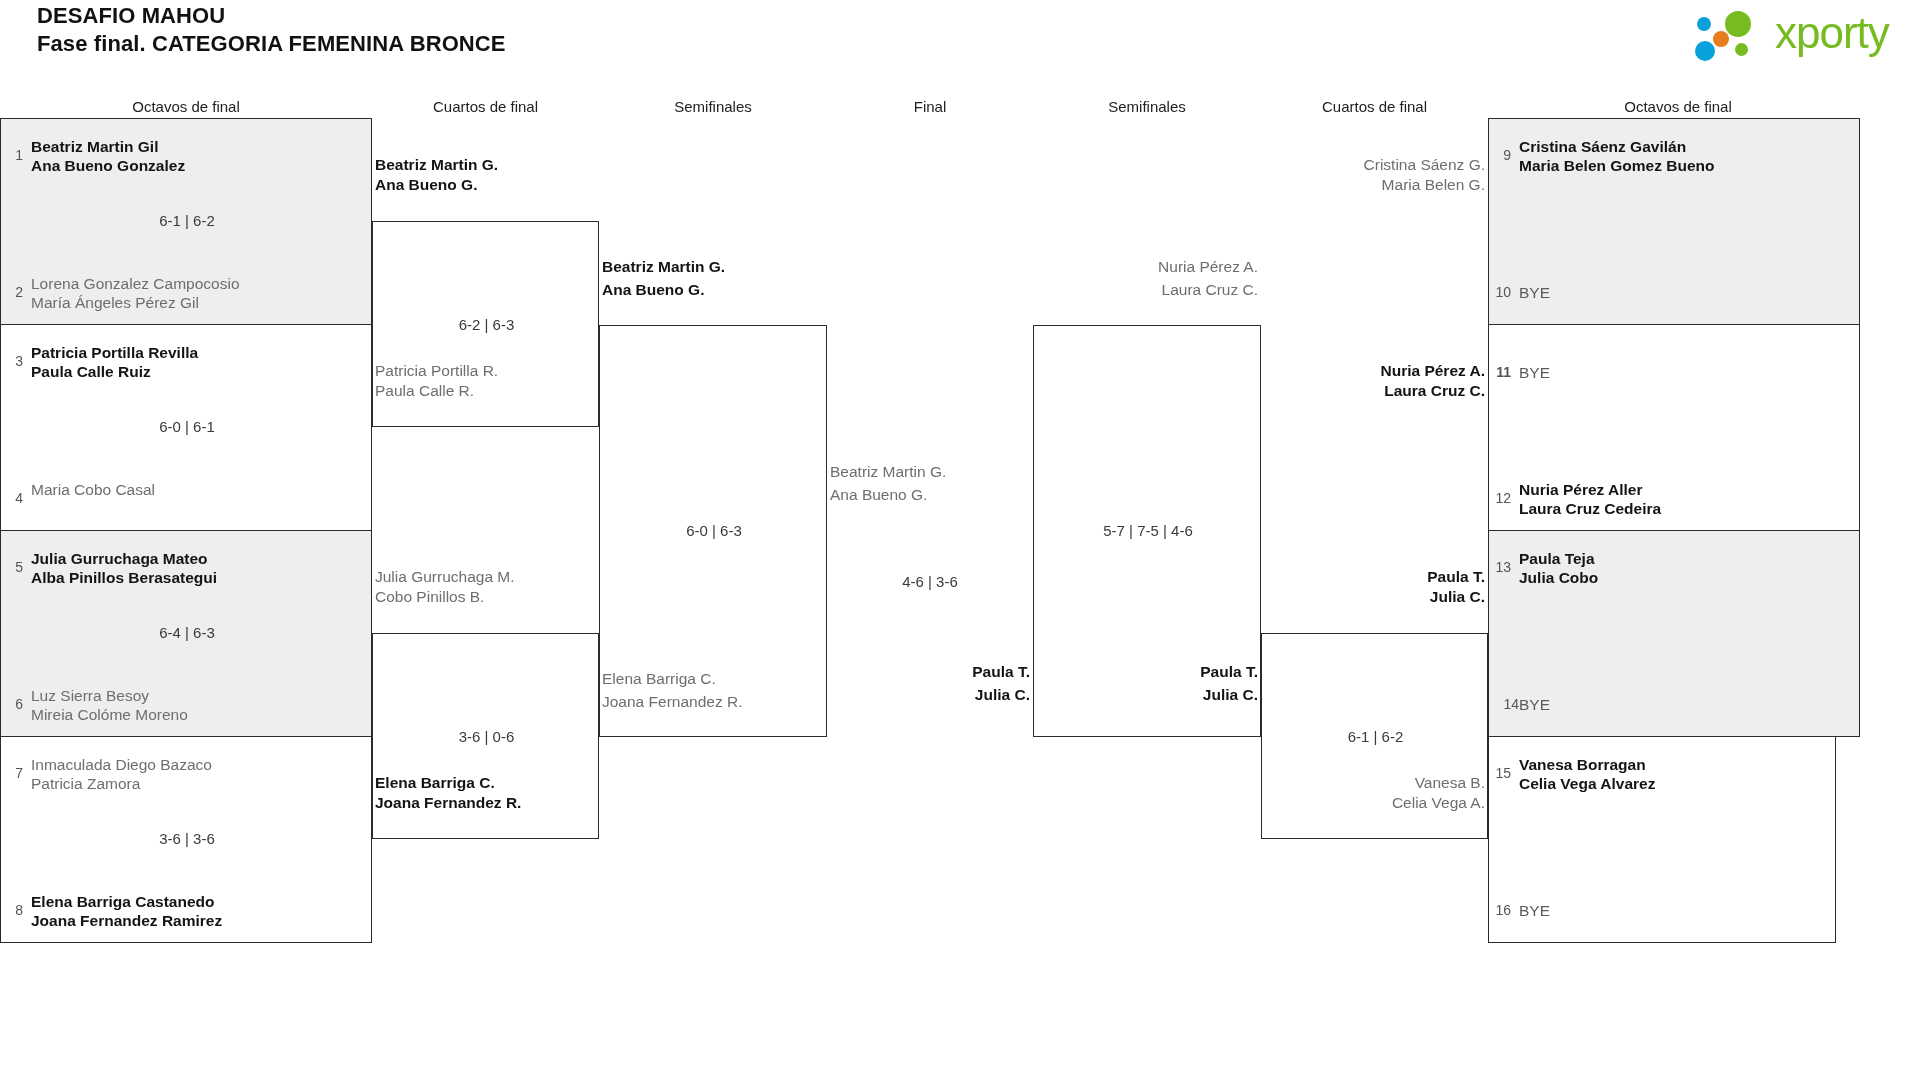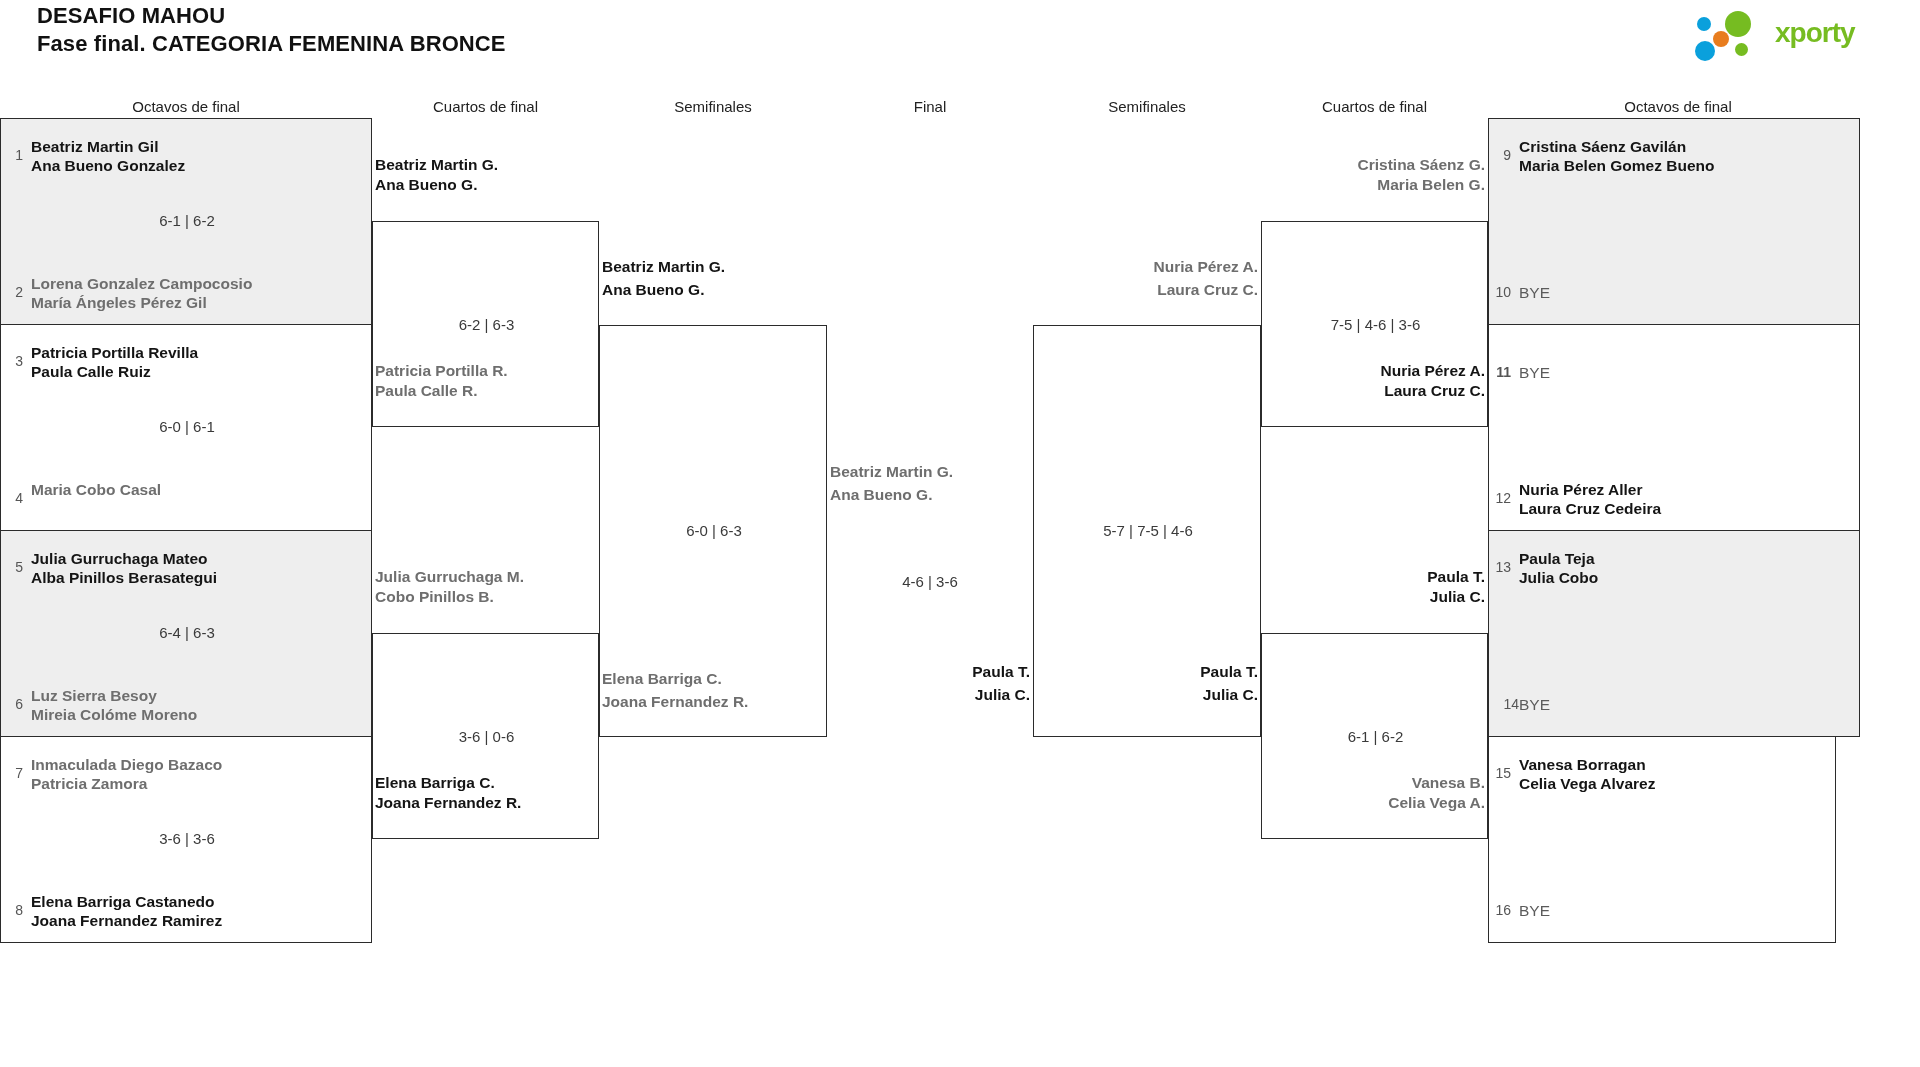--- a/index.html
+++ b/index.html
@@ -11,21 +11,21 @@
     color: #1a1a1a;
   }
   #root { position: relative; width: 1920px; height: 1067px; }
 
   
   .title-block { position: absolute; left: 12px; top: 2px; margin-left: 25px; }
   .title-l1 { font-size: 22px; font-weight: 700; letter-spacing: .1px; line-height: 28px; color: #111; }
   .title-l2 { font-size: 22px; font-weight: 700; letter-spacing: .1px; line-height: 28px; color: #111; }
 
   .logo { position: absolute; right: 10px; top: 5px; width: 215px; height: 56px; }
-  .logo-word { position: absolute; left: 80px; top: 2px; font-size: 28px; font-weight: 700;
+  .logo-word { position: absolute; left: 80px; top: 2px; font-size: 44px; font-weight: 400;
                color: #76bc21; letter-spacing: -1px; line-height: 52px; }
   .dot { position: absolute; border-radius: 50%; }
 
   
   .round-head {
     position: absolute; font-size: 15px; color: #222; text-align: center;
     white-space: nowrap; top: 98px; font-weight: 400;
   }
 
   
@@ -35,21 +35,21 @@
   .linkbox { border: 1px solid #2b2b2b; background: transparent; }
 
   .seednum {
     position: absolute; font-size: 14px; color: #555; width: 22px;
     text-align: right; line-height: 16px;
   }
   .names {
     position: absolute; font-size: 15.5px; line-height: 19.5px; white-space: nowrap;
   }
   .names.win { font-weight: 700; color: #141414; }
-  .names.lose { font-weight: 700; color: #6e6e6e; }
+  .names.lose { font-weight: 400; color: #6e6e6e; }
   .names.right { text-align: right; }
   .bye { position: absolute; font-size: 15.5px; line-height: 19.5px; color: #5b5b5b; font-weight: 400; }
 
   .score {
     position: absolute; font-size: 15px; color: #3a3a3a; text-align: center;
     white-space: nowrap; line-height: 18px;
   }
 </style>
 </head>
 <body>
@@ -162,23 +162,20 @@
   <div class="box linkbox" style="left:1033px; top:325px; width:228px; height:412px;">
     <div class="score" style="left:0px; top:196px; width:228px;">5-7 | 7-5 | 4-6</div>
   </div>
 
   <div class="names win right" style="left:1033px; top:662px; width:225px;">Paula T.</div>
   <div class="names win right" style="left:1033px; top:685px; width:225px;">Julia C.</div>
 
   <div class="names lose right" style="left:1261px; top:155px; width:224px;">Cristina Sáenz G.</div>
   <div class="names lose right" style="left:1261px; top:175px; width:224px;">Maria Belen G.</div>
 
-  <div class="box linkbox" style="left:1261px; top:221px; width:227px; height:206px;">
-    <div class="score" style="left:0px; top:94px; width:227px;">7-5 | 4-6 | 3-6</div>
-  </div>
 
   <div class="names win right" style="left:1261px; top:361px; width:224px;">Nuria Pérez A.</div>
   <div class="names win right" style="left:1261px; top:381px; width:224px;">Laura Cruz C.</div>
 
   <div class="names win right" style="left:1261px; top:567px; width:224px;">Paula T.</div>
   <div class="names win right" style="left:1261px; top:587px; width:224px;">Julia C.</div>
 
   <div class="box linkbox" style="left:1261px; top:633px; width:227px; height:206px;">
     <div class="score" style="left:0px; top:94px; width:227px;">6-1 | 6-2</div>
   </div>

